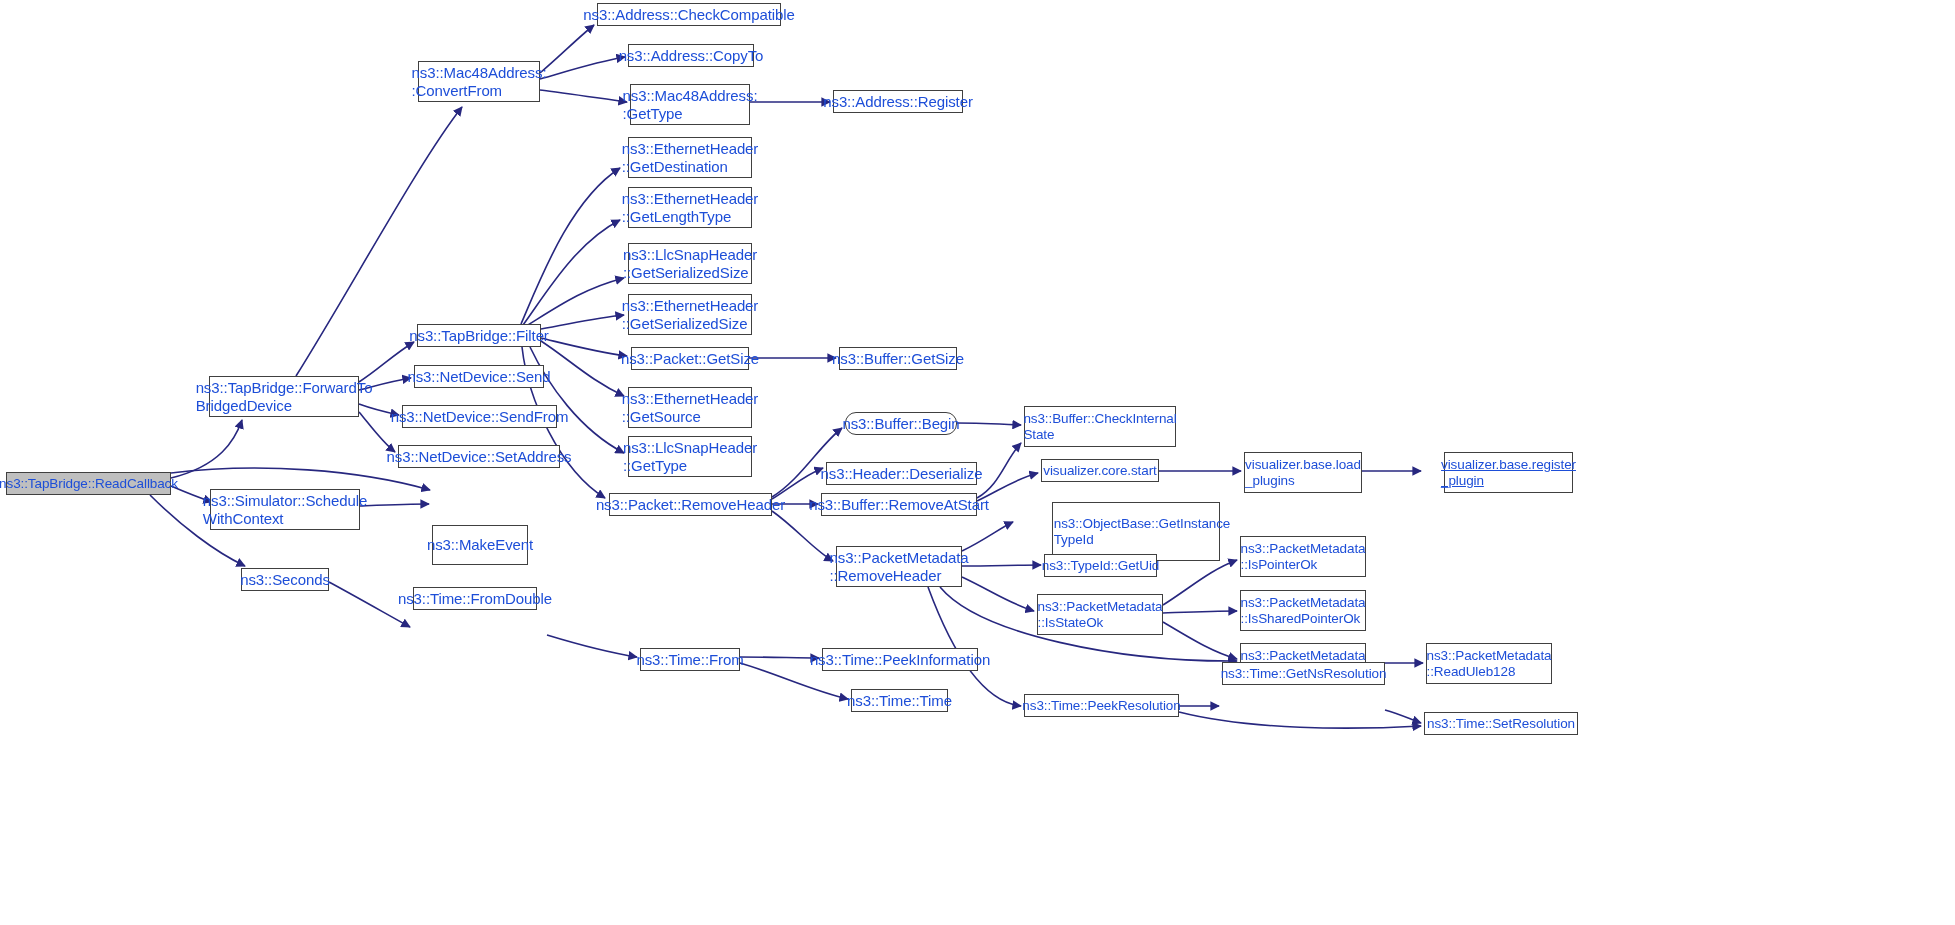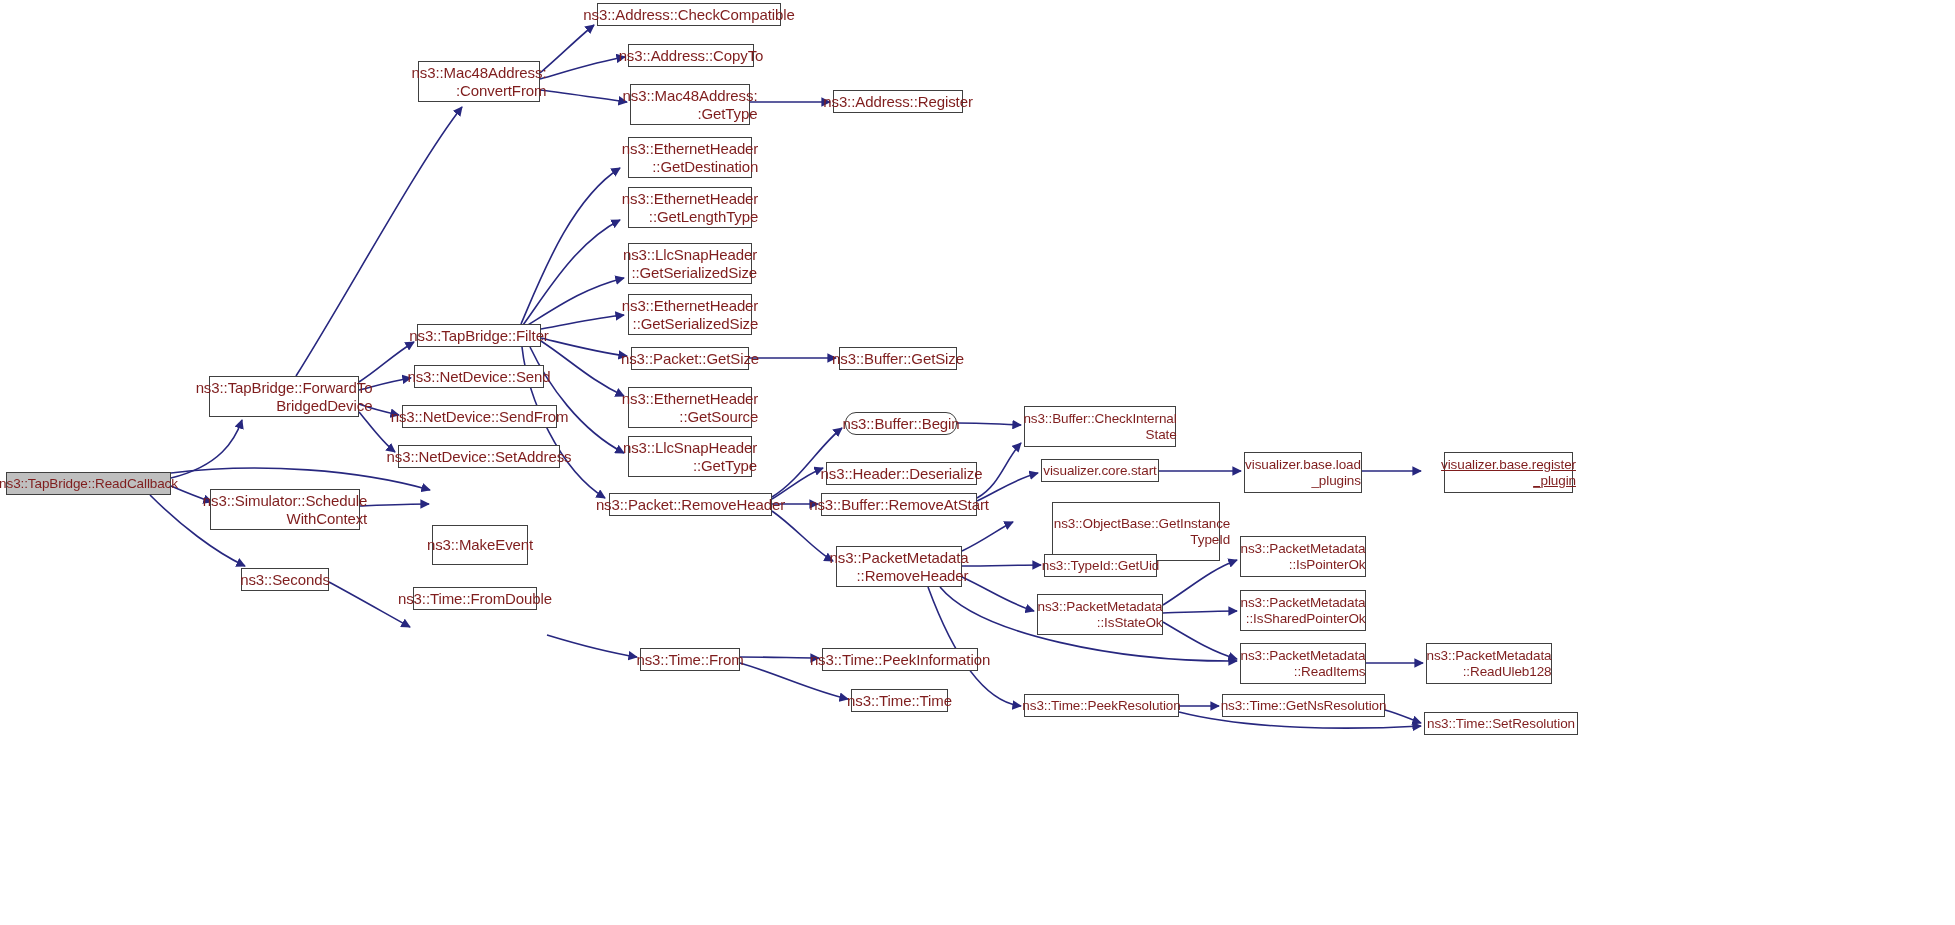--- a/index.html
+++ b/index.html
@@ -22,24 +22,24 @@
     top: 0;
     width: 1955px;
     height: 925px;
     pointer-events: none;
   }
   .node {
     position: absolute;
     box-sizing: border-box;
     border: 1px solid #404040;
     background: #ffffff;
-    color: #7f1d1d;
+    color: #1d4ed8;
     font-size: 15px;
     line-height: 1.16;
-    text-align: right;
+    text-align: left;
     display: flex;
     align-items: center;
     justify-content: center;
     white-space: pre-line;
     padding: 1px 4px;
     z-index: 2;
     letter-spacing: -0.1px;
   }
   .node.root {
     background: #bfbfbf;
@@ -162,21 +162,21 @@
 ::IsStateOk</span></div>
       <div class="node small" style="left: 1024px; top: 694px; width: 155px; height: 23px;"><span>ns3::Time::PeekResolution</span></div>
       <div class="node small" style="left: 1240px; top: 536px; width: 126px; height: 41px;"><span>ns3::PacketMetadata
 ::IsPointerOk</span></div>
       <div class="node small" style="left: 1240px; top: 590px; width: 126px; height: 41px;"><span>ns3::PacketMetadata
 ::IsSharedPointerOk</span></div>
       <div class="node small" style="left: 1240px; top: 643px; width: 126px; height: 41px;"><span>ns3::PacketMetadata
 ::ReadItems</span></div>
       <div class="node small" style="left: 1244px; top: 452px; width: 118px; height: 41px;"><span>visualizer.base.load
 _plugins</span></div>
-      <div class="node small" style="left: 1222px; top: 694px; width: 163px; height: 23px;"><span>ns3::Time::GetNsResolution</span></div>
+      <div class="node small" style="left: 1222px; top: 662px; width: 163px; height: 23px;"><span>ns3::Time::GetNsResolution</span></div>
       <div class="node small" style="left: 1444px; top: 452px; width: 129px; height: 41px; text-decoration: underline;"><span>visualizer.base.register
 _plugin</span></div>
       <div class="node small" style="left: 1426px; top: 643px; width: 126px; height: 41px;"><span>ns3::PacketMetadata
 ::ReadUleb128</span></div>
       <div class="node small" style="left: 1424px; top: 712px; width: 154px; height: 23px;"><span>ns3::Time::SetResolution</span></div>
       <div class="node" style="left: 833px; top: 90px; width: 130px; height: 23px;"><span>ns3::Address::Register</span></div>
     </div>
 </div>
 
 </body></html>

